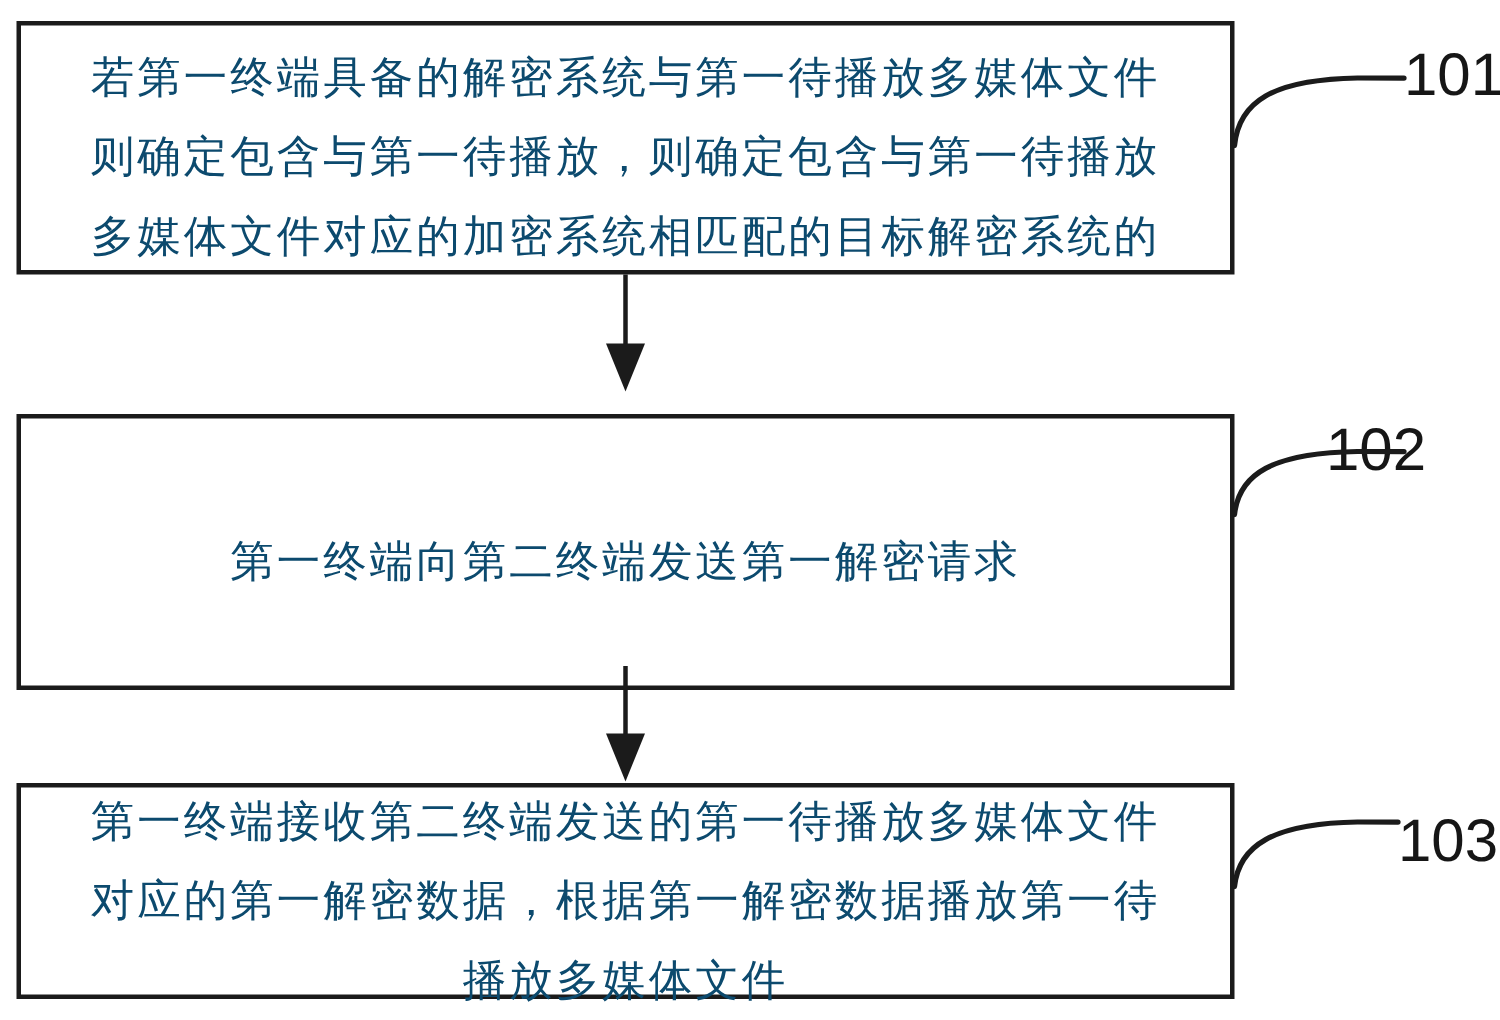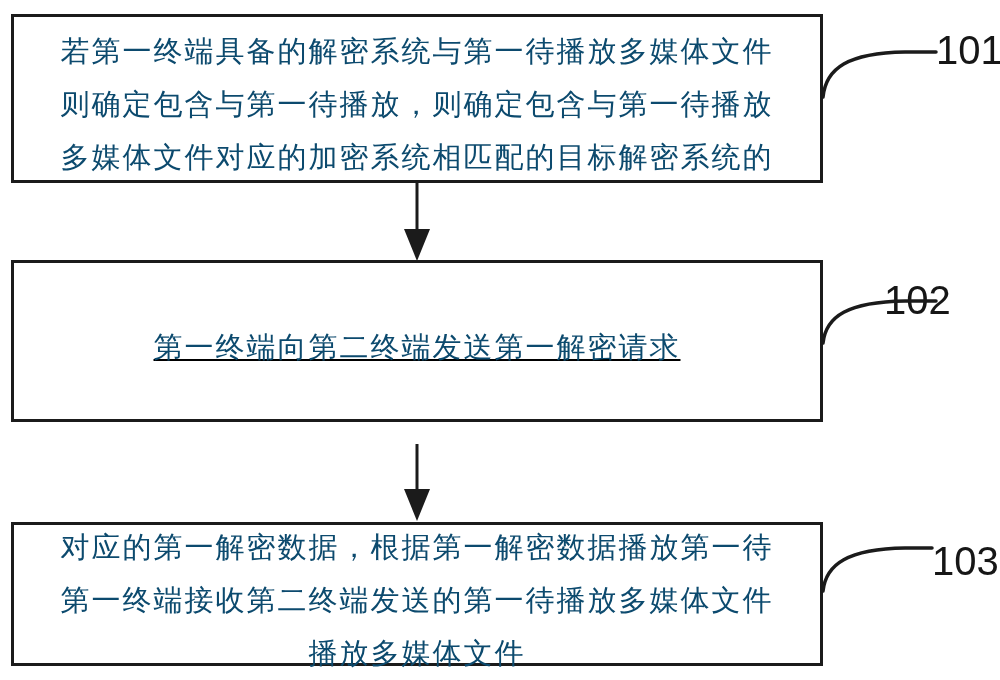--- a/index.html
+++ b/index.html
@@ -21,21 +21,21 @@
     width: 812px;
     box-sizing: border-box;
     border: 3px solid #1b1b1b;
     background: #ffffff;
     display: flex;
     flex-direction: column;
     justify-content: center;
     align-items: center;
   }
   .box-1 { top: 14px;  height: 169px; }
-  .box-2 { top: 260px; height: 162px; text-decoration: underline; }
+  .box-2 { top: 276px; height: 184px; }
   .box-3 { top: 522px; height: 144px; }
   .box-line {
     font-size: 29px;
     line-height: 41px;
     letter-spacing: 2px;
     color: #0c4a6e;
     white-space: nowrap;
     text-align: center;
     margin-top: 12px;
   }
@@ -67,22 +67,22 @@
     <div class="box-line">若第一终端具备的解密系统与第一待播放多媒体文件</div>
     <div class="box-line">则确定包含与第一待播放，则确定包含与第一待播放</div>
     <div class="box-line">多媒体文件对应的加密系统相匹配的目标解密系统的</div>
   </div>
 
   <div class="flow-box box-2">
     <div class="box-line">第一终端向第二终端发送第一解密请求</div>
   </div>
 
   <div class="flow-box box-3">
+    <div class="box-line">第一终端接收第二终端发送的第一待播放多媒体文件</div>
     <div class="box-line">对应的第一解密数据，根据第一解密数据播放第一待</div>
-    <div class="box-line">第一终端接收第二终端发送的第一待播放多媒体文件</div>
     <div class="box-line">播放多媒体文件</div>
   </div>
 
   <div class="ref-label ref-101">101</div>
   <div class="ref-label ref-102">102</div>
   <div class="ref-label ref-103">103</div>
 
   <svg class="overlay" viewBox="0 0 1000 680" xmlns="http://www.w3.org/2000/svg">
 
     <g>

